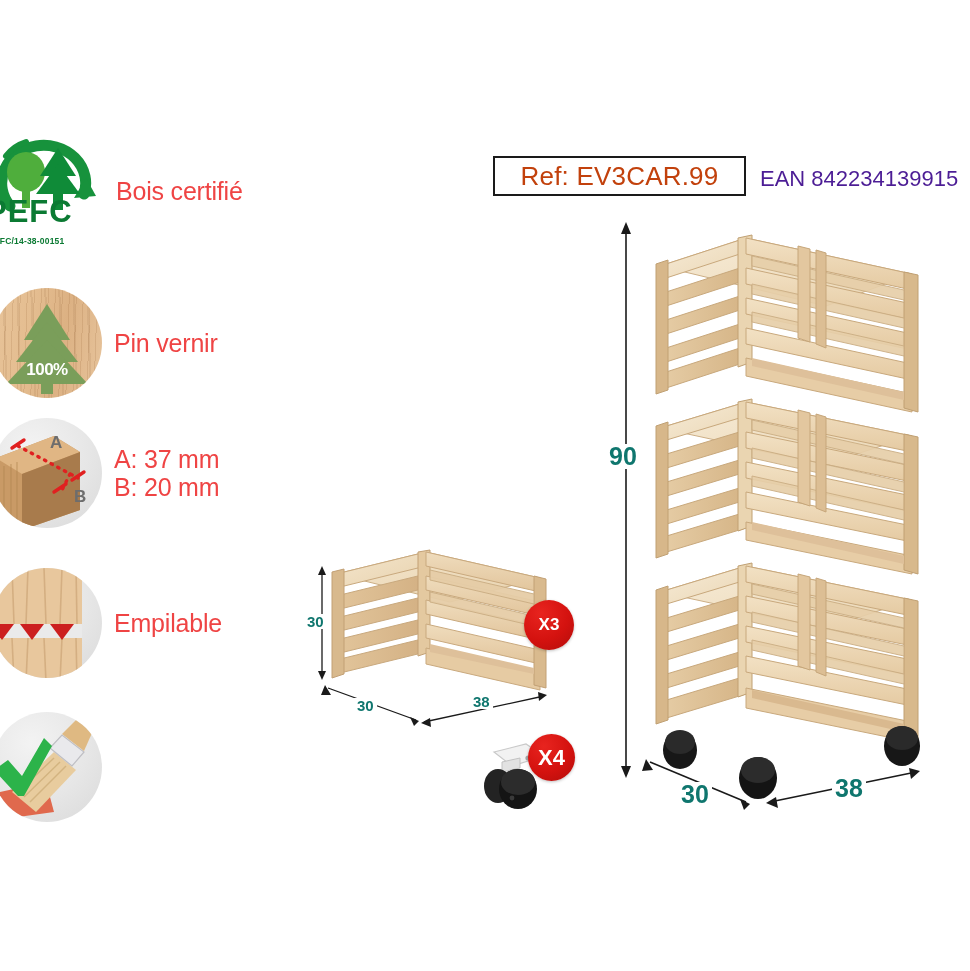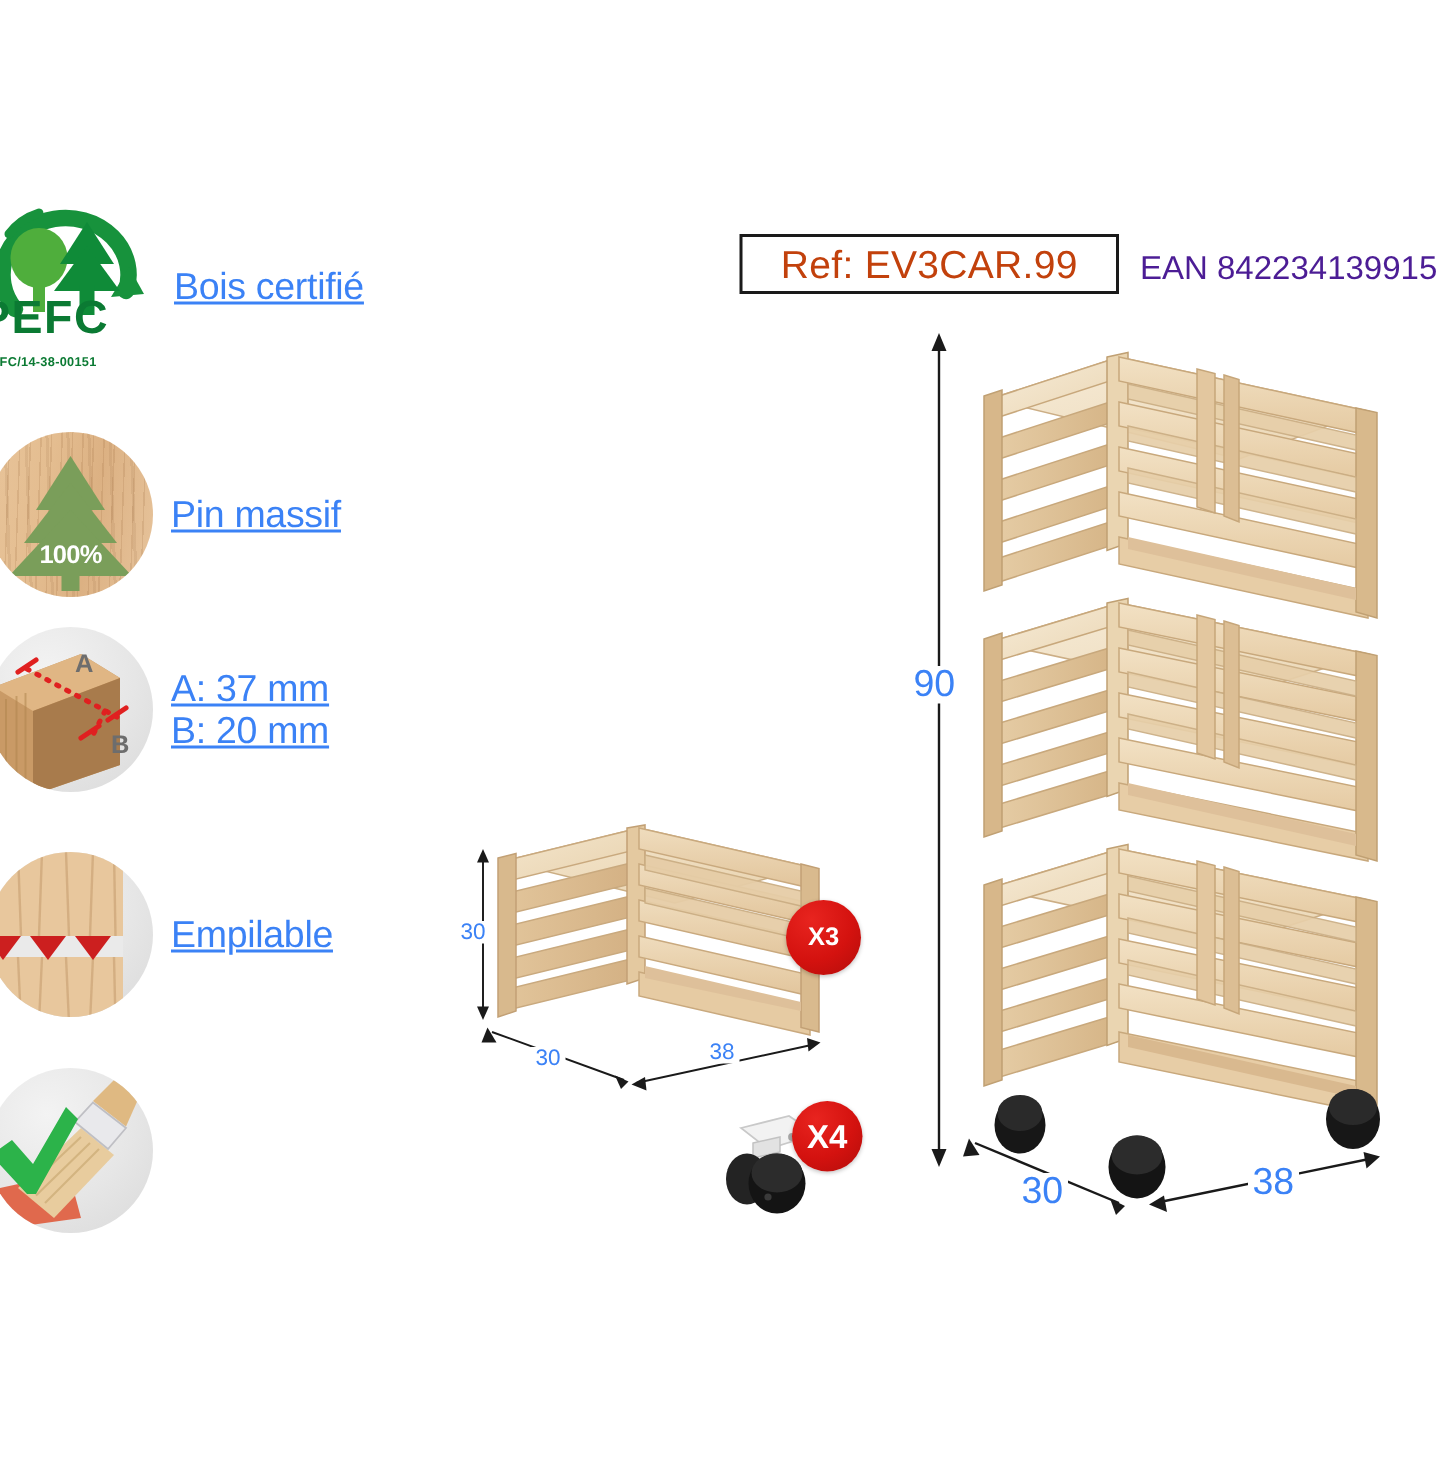--- a/index.html
+++ b/index.html
@@ -25,25 +25,24 @@
     width:110px; height:110px;
     border-radius:50%;
     position:relative;
     flex:0 0 auto;
     overflow:hidden;
   }
   .badge.plain { background:transparent; border-radius:0; overflow:visible; }
   .feat-label {
     margin-left:12px;
     font-size:25px;
-    color:#3b82f6;
+    color:#ef4444;
     line-height:1.12;
     white-space:pre-line;
     letter-spacing:-0.2px;
-    text-decoration:underline;
   }
 
   
   .wood {
     position:absolute; inset:0;
     background:
       repeating-linear-gradient(92deg,
         rgba(150,100,55,.18) 0px, rgba(150,100,55,.18) 1px,
         rgba(255,255,255,0) 1px, rgba(255,255,255,0) 7px),
       repeating-linear-gradient(88deg,
@@ -83,24 +82,25 @@
     position:absolute;
     left:760px; top:166px;
     font-size:22px; color:#4c1d95;
     white-space:nowrap;
   }
 
   
   .dim {
     position:absolute;
     font-size:25px;
-    color:#3b82f6;
+    color:#0f766e;
     background:#fff;
     padding:0 3px;
     line-height:1;
+    font-weight:bold;
   }
   .dim.small { font-size:15px; }
 
   
   .qty {
     position:absolute;
     border-radius:50%;
     background:radial-gradient(circle at 34% 26%, #e8241f 0%, #d4120f 55%, #b20d0b 100%);
     color:#fff; font-weight:bold;
     display:flex; align-items:center; justify-content:center;
@@ -140,21 +140,21 @@
     <div class="badge">
       <div class="wood"></div>
       <svg width="110" height="110" viewBox="0 0 110 110" style="position:absolute;inset:0;">
         <polygon points="55,16 78,52 32,52" fill="#7a9e5a"></polygon>
         <polygon points="55,34 86,74 24,74" fill="#7a9e5a"></polygon>
         <polygon points="55,52 96,96 14,96" fill="#7a9e5a"></polygon>
         <rect x="49" y="88" width="12" height="18" fill="#7a9e5a"></rect>
       </svg>
       <div style="position:absolute;left:0;right:0;bottom:18px;text-align:center;color:#fff;font-size:17px;font-weight:bold;letter-spacing:-.5px;">100%</div>
     </div>
-    <div class="feat-label">Pin massif</div>
+    <div class="feat-label">Pin vernir</div>
   </div>
 
   <div class="feature" style="top:418px;">
     <div class="badge">
       <div class="grey-disc"></div>
       <svg width="110" height="110" viewBox="0 0 110 110" style="position:absolute;inset:0;">
 
         <polygon points="4,40 62,18 88,34 88,92 30,112 4,96" fill="#c99a66"></polygon>
         <polygon points="4,40 62,18 88,34 30,56" fill="#e0b684"></polygon>
         <polygon points="30,56 88,34 88,92 30,112" fill="#a87b4c"></polygon>

